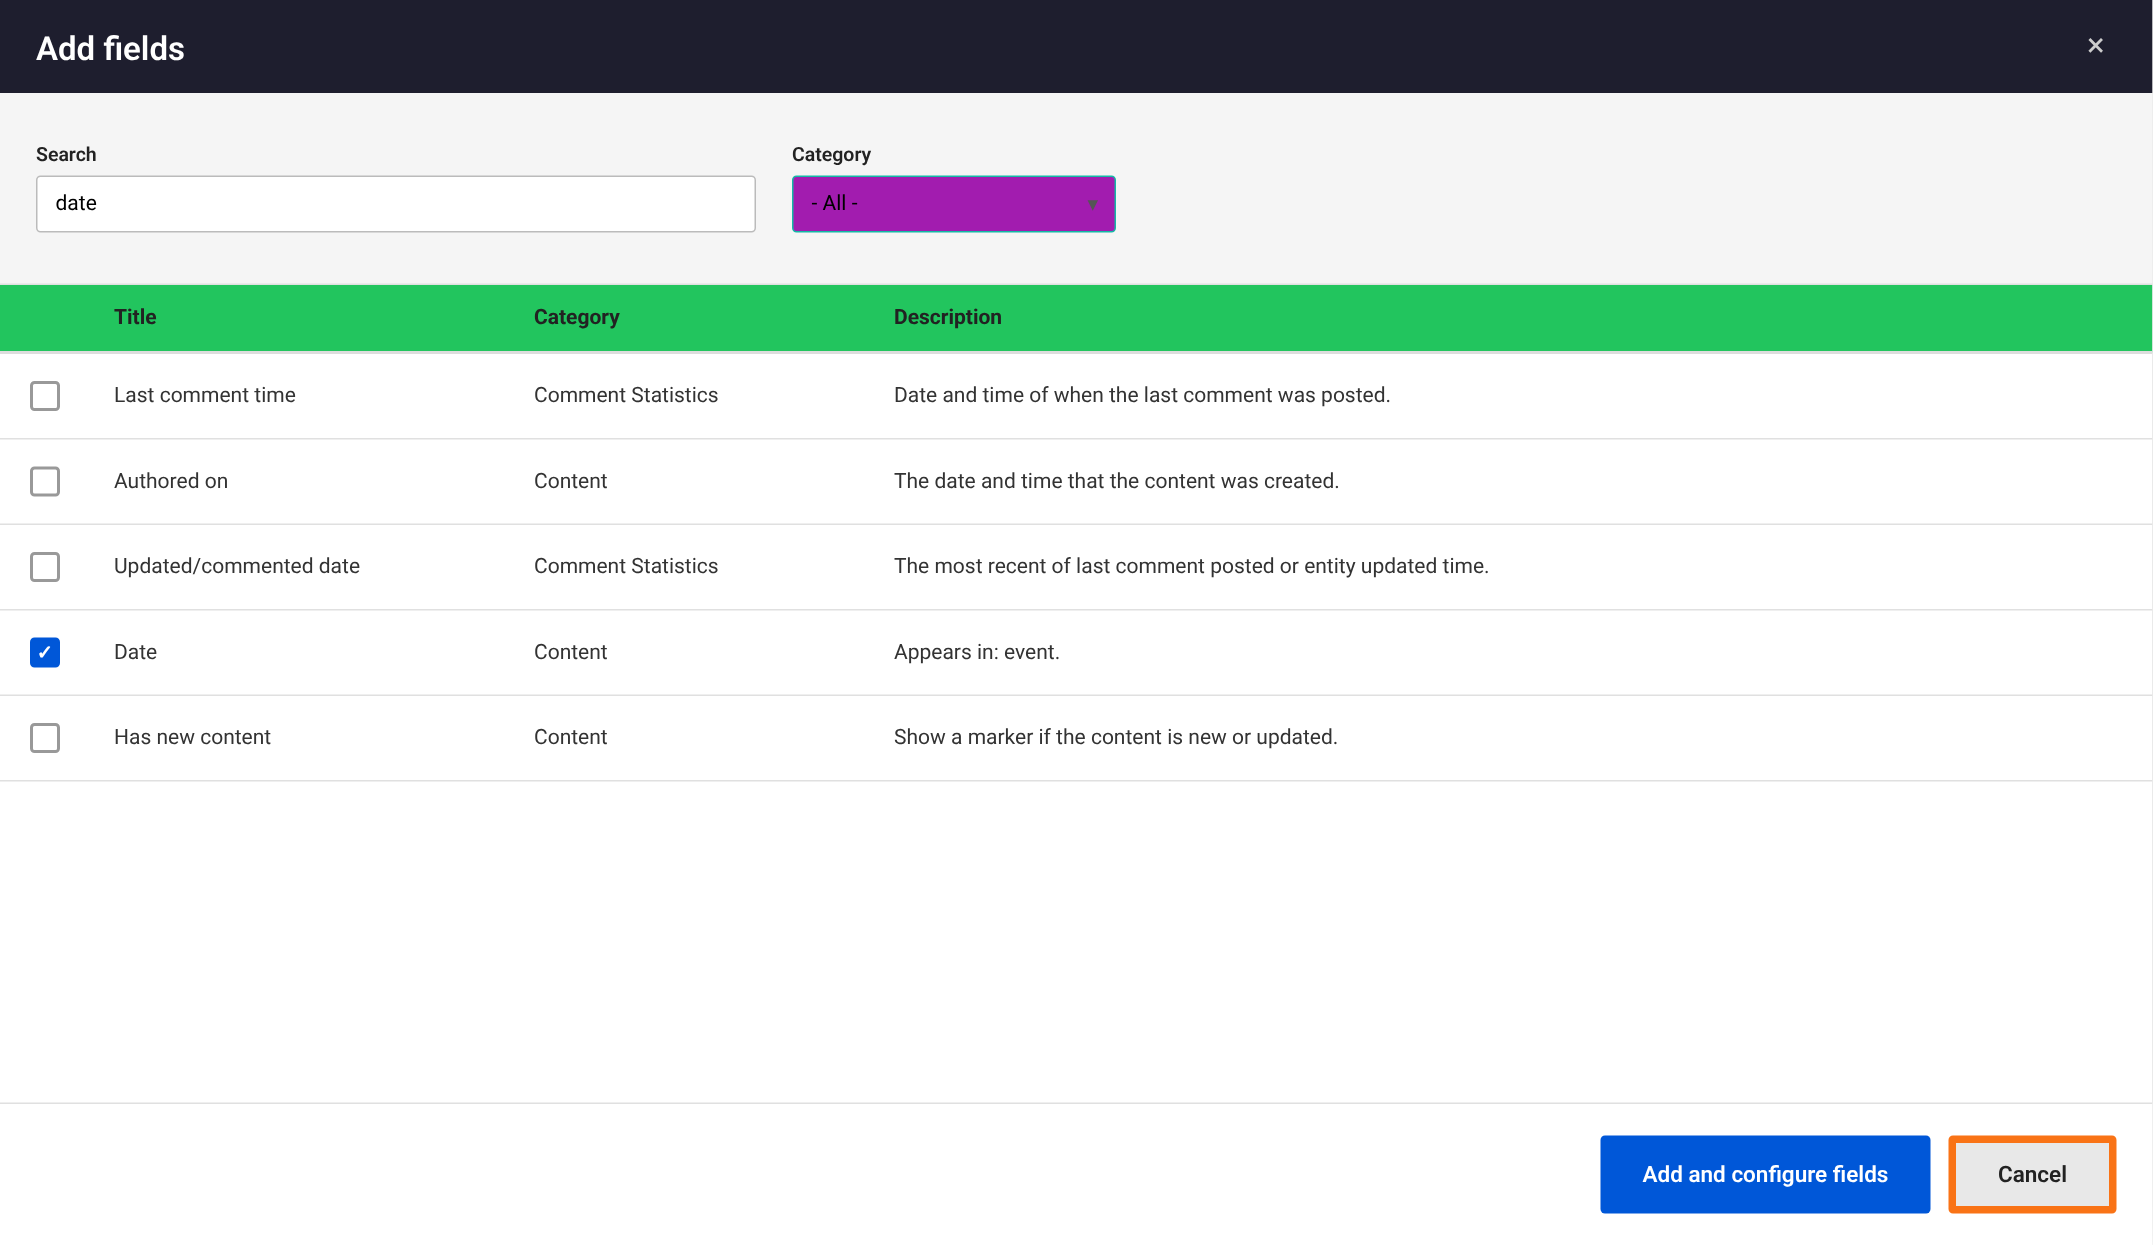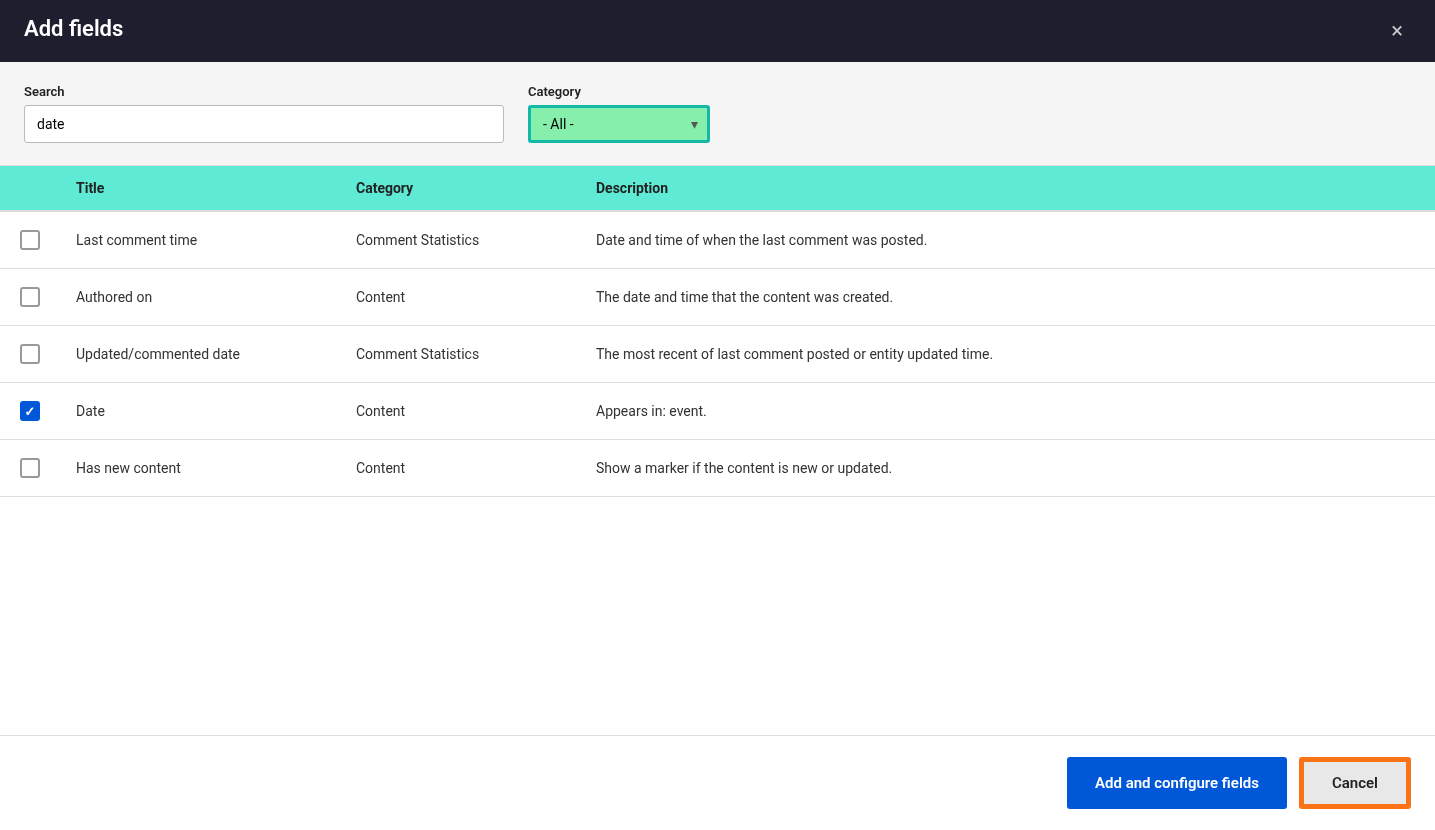--- a/index.html
+++ b/index.html
@@ -24,21 +24,21 @@
       display: flex;
       flex-direction: column;
       box-shadow: 0 4px 24px rgba(0,0,0,0.3);
       position: relative;
     }
 
     .dialog-header {
       background: #1e1e2e;
       padding: 16px 24px;
       display: flex;
-      align-items: flex-start;
+      align-items: flex-end;
       justify-content: space-between;
       flex-shrink: 0;
     }
 
     .dialog-title {
       color: #fff;
       font-size: 22px;
       font-weight: 600;
     }
 
@@ -47,21 +47,21 @@
       background: none;
       border: none;
       font-size: 22px;
       cursor: pointer;
       line-height: 1;
       padding: 4px 8px;
     }
 
     .search-bar {
       background: #f5f5f5;
-      padding: 22px 24px;
+      padding: 34px 24px;
       display: flex;
       gap: 24px;
       align-items: flex-end;
       flex-shrink: 0;
       border-bottom: 1px solid #e0e0e0;
     }
 
     .search-group {
       display: flex;
       flex-direction: column;
@@ -79,27 +79,27 @@
       height: 38px;
       border: 1px solid #bbb;
       border-radius: 3px;
       padding: 0 12px;
       font-size: 14px;
       background: #fff;
       outline: none;
     }
 
     .category-select {
-      width: 182px;
+      width: 216px;
       height: 38px;
-      border: 3px solid #14b8a6;
+      border: 1px solid #14b8a6;
       border-radius: 3px;
       padding: 0 12px;
       font-size: 14px;
-      background: #86efac;
+      background: #a21caf;
       cursor: pointer;
       appearance: none;
       -webkit-appearance: none;
       background-image: none;
       outline: none;
     }
 
     .select-wrapper {
       position: relative;
       display: inline-block;
@@ -134,21 +134,21 @@
       background: #c0c0c0;
       border-radius: 6px;
     }
 
     table {
       width: 100%;
       border-collapse: collapse;
     }
 
     thead tr {
-      background: #5eead4;
+      background: #22c55e;
       border-bottom: 2px solid #ddd;
     }
 
     thead th {
       padding: 14px 16px;
       text-align: left;
       font-size: 14px;
       font-weight: 700;
       color: #222;
     }

